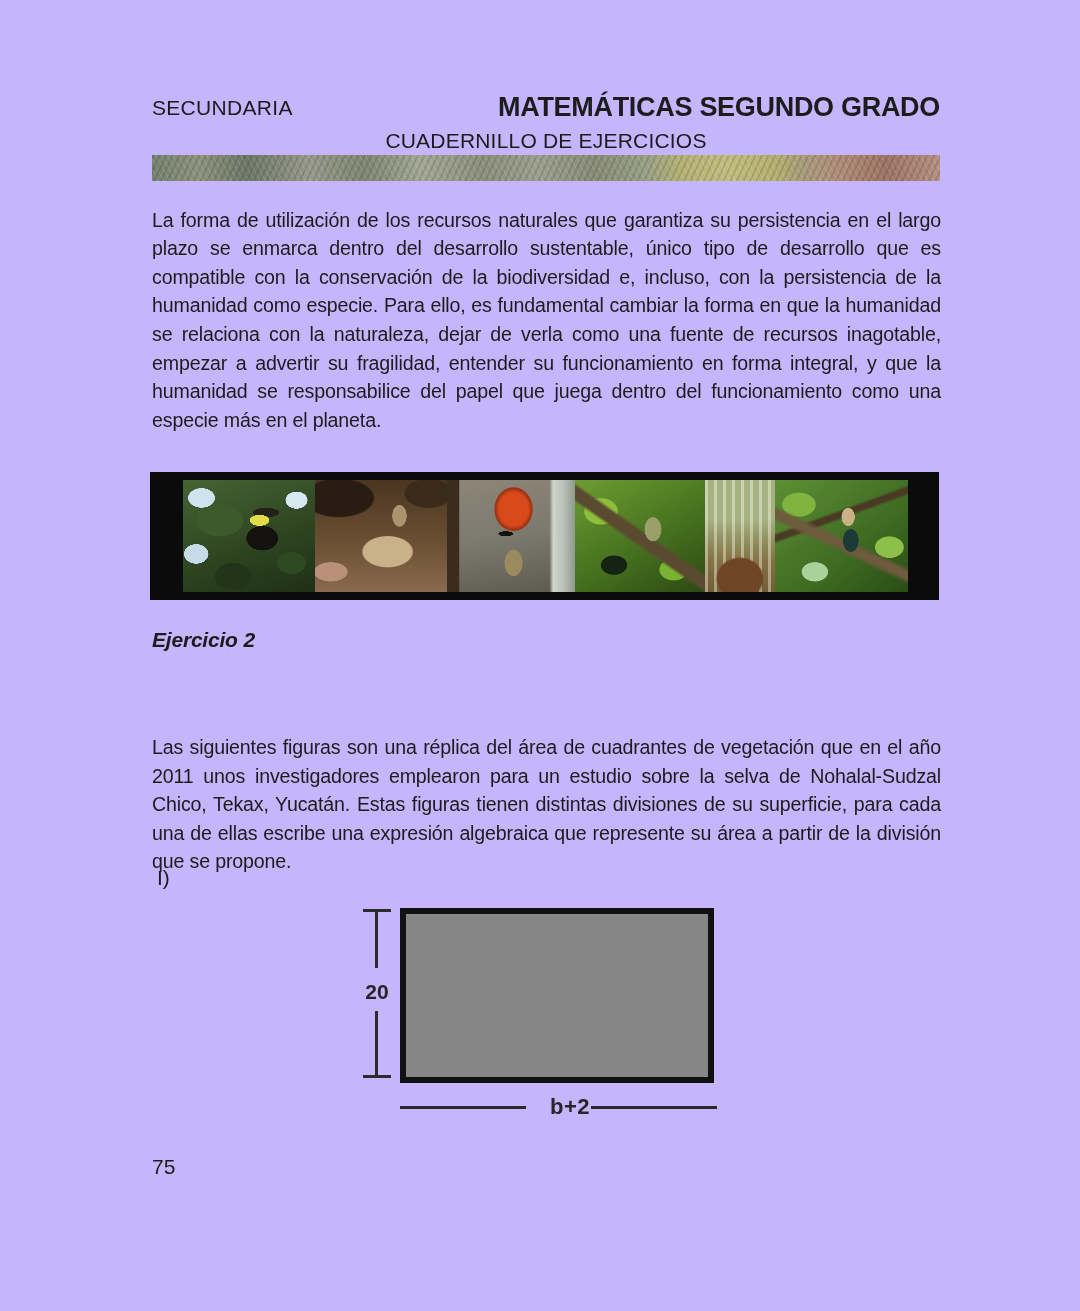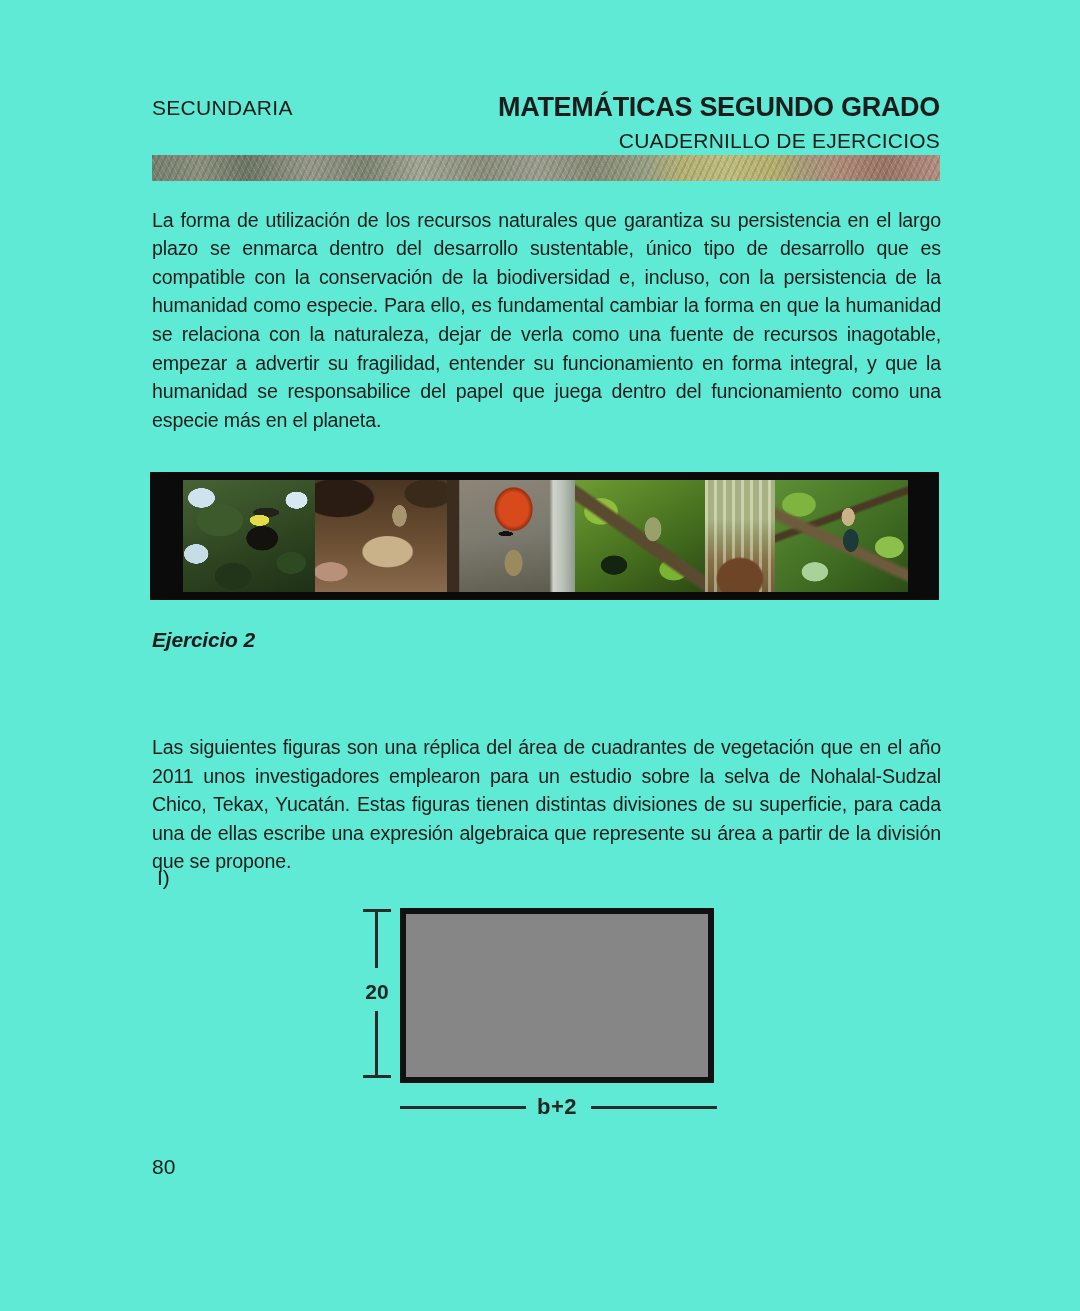--- a/index.html
+++ b/index.html
@@ -1,26 +1,26 @@
 <!DOCTYPE html>
 <html><head>
 <meta charset="utf-8">
 <style>
   html,body{margin:0;padding:0;background:#e8e8e8;}
   .page{
-    position:relative;width:1080px;height:1311px;background:#5eead4;
+    position:relative;width:1080px;height:1311px;background:#c4b5fd;
     margin:0 auto;font-family:"Liberation Sans", sans-serif;color:#1c1c1c;
     overflow:hidden;
   }
   
   .header{position:absolute;left:152px;top:94px;width:788px;}
   .header-row{display:flex;justify-content:space-between;align-items:flex-end;}
   .hdr-left{font-size:21px;letter-spacing:.3px;line-height:1;padding-bottom:3px;}
   .hdr-title{font-size:27px;font-weight:bold;line-height:1;letter-spacing:-.3px;}
-  .hdr-sub{text-align:right;font-size:21px;margin-top:9px;letter-spacing:.2px;line-height:1;}
+  .hdr-sub{text-align:center;font-size:21px;margin-top:9px;letter-spacing:.2px;line-height:1;}
   .stone-strip{
     position:absolute;left:152px;top:155px;width:788px;height:26px;
     background:
       repeating-linear-gradient(115deg, rgba(30,30,20,.14) 0 2px, rgba(255,255,255,0) 2px 6px),
       repeating-linear-gradient(62deg, rgba(255,255,255,.13) 0 1px, rgba(255,255,255,0) 1px 5px),
       linear-gradient(90deg,
         #75806d 0%, #8c927e 6%, #6d7765 12%, #97998a 20%, #7e8672 27%,
         #a3a795 34%, #8b8f7c 42%, #9c9f8e 49%, #878b77 56%, #9aa184 63%,
         #b4b173 67%, #c1bd7e 73%, #b5b06e 79%, #a89a7b 83%, #b18d7a 87%,
         #9c7465 93%, #b59183 100%);
@@ -98,21 +98,21 @@
   }
   .dim{position:absolute;background:#2b2b2b;}
   .dim-v-cap-top{left:363px;top:909px;width:28px;height:3px;}
   .dim-v-seg-top{left:375px;top:911px;width:3px;height:57px;}
   .dim-v-seg-bot{left:375px;top:1011px;width:3px;height:66px;}
   .dim-v-cap-bot{left:363px;top:1075px;width:28px;height:3px;}
   .dim-h-seg-left{left:400px;top:1106px;width:126px;height:3px;}
   .dim-h-seg-right{left:591px;top:1106px;width:126px;height:3px;}
   .dim-label{position:absolute;color:#262626;font-weight:bold;text-align:center;}
   .dim-label-height{left:358px;top:980px;width:38px;font-size:21px;}
-  .dim-label-width{left:524px;top:1094px;width:66px;font-size:22px;letter-spacing:.5px;}
+  .dim-label-width{left:524px;top:1094px;width:66px;font-size:22px;letter-spacing:.5px;text-align:right;}
   
   .page-number{position:absolute;left:152px;top:1155px;font-size:21px;}
 </style>
 </head>
 <body>
 
 <div class="page">
 
   <div class="header">
     <div class="header-row">
@@ -146,15 +146,15 @@
   <div class="fig-rect"></div>
   <div class="dim dim-v-cap-top"></div>
   <div class="dim dim-v-seg-top"></div>
   <div class="dim-label dim-label-height">20</div>
   <div class="dim dim-v-seg-bot"></div>
   <div class="dim dim-v-cap-bot"></div>
   <div class="dim dim-h-seg-left"></div>
   <div class="dim-label dim-label-width">b+2</div>
   <div class="dim dim-h-seg-right"></div>
 
-  <div class="page-number">80</div>
+  <div class="page-number">75</div>
 
 </div>
 
 </body></html>

